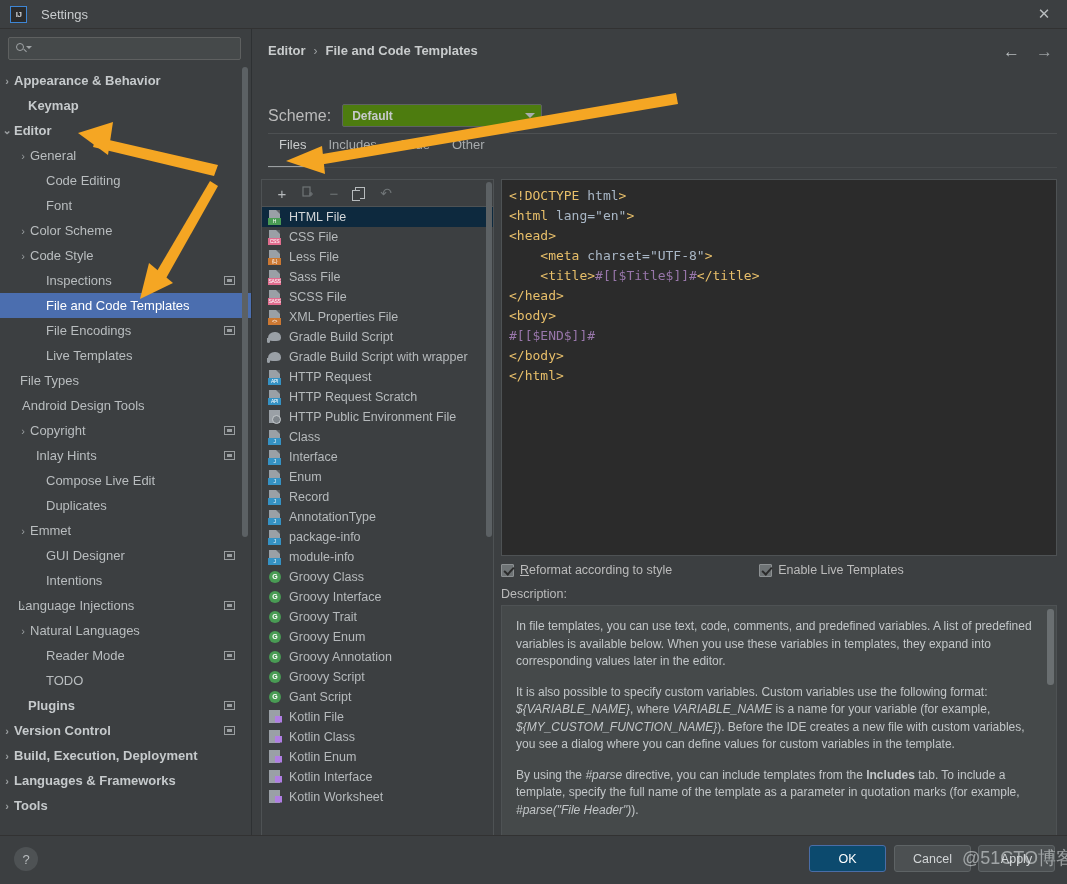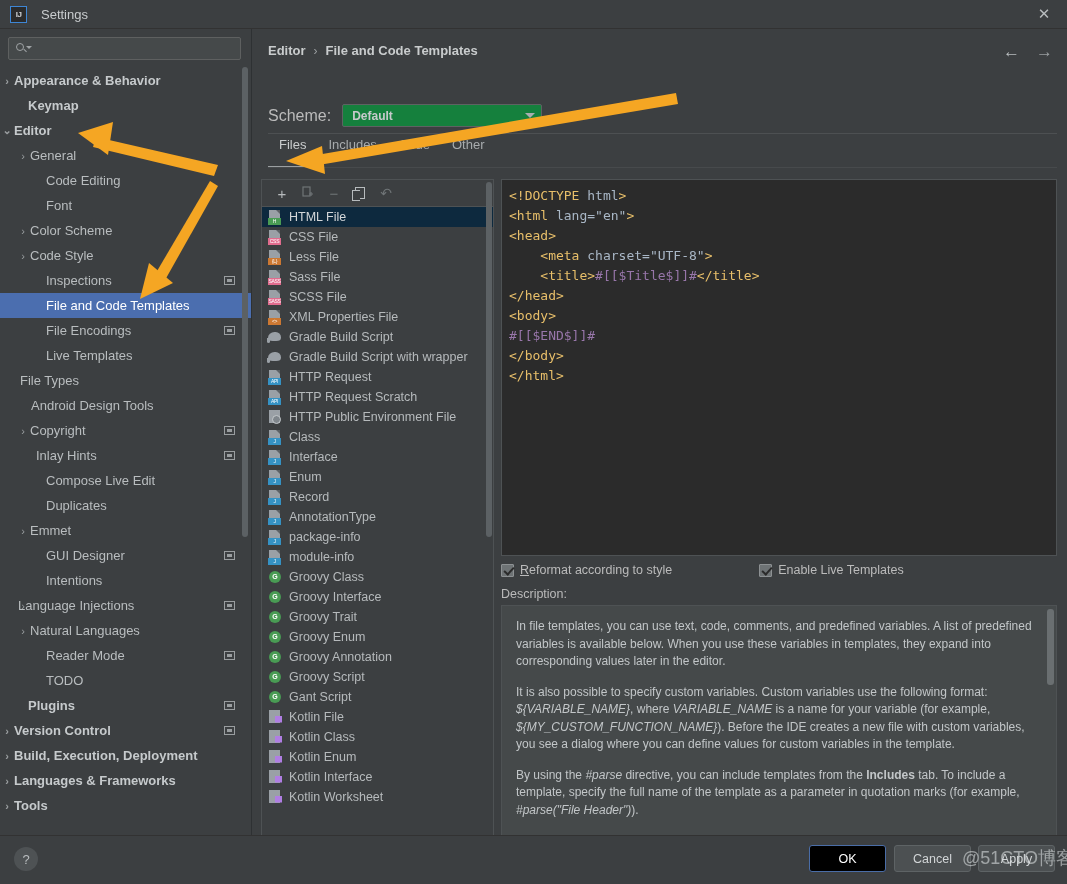--- a/index.html
+++ b/index.html
@@ -94,21 +94,21 @@
 
   .breadcrumb { position: absolute; left: 16px; top: 14px; font-size: 13px; font-weight: bold; color: #c9cccd; display:flex; align-items:center; gap:8px;}
   .bc-sep { color: #9b9fa1; font-weight: normal; font-size: 12px; }
   .nav-arrows { position: absolute; right: 14px; top: 16px; display: flex; gap: 16px; }
   .nav-arrows span { font-size: 17px; color: #9b9fa1; line-height: 14px; }
   .nav-arrows span.lit { color: #b9bdbf; }
 
   .scheme-row { position: absolute; left: 16px; top: 75px; display: flex; align-items: center; }
   .scheme-label { font-size: 16px; color: #bbbbbb; margin-right: 11px; }
   .combo {
-    width: 200px; height: 23px; background: #15803d;
+    width: 200px; height: 23px; background: #4d7c0f;
     border: 1px solid #5e6262; border-radius: 2px;
     display: flex; align-items: center; padding: 0 6px 0 9px;
     font-size: 12px; font-weight: bold; color: #c7cacc;
   }
   .combo .arrow {
     margin-left: auto;
     border-left: 5px solid transparent; border-right: 5px solid transparent;
     border-top: 5px solid #a9adaf;
   }
   .hr-line { position: absolute; left: 16px; top: 104px; width: 789px; height: 1px; background: #4d5052; }
@@ -214,21 +214,21 @@
   .help-btn {
     position: absolute; left: 14px; top: 11px; width: 24px; height: 24px;
     border-radius: 50%; background: #4e5254; color: #b9bdbf;
     display: flex; align-items: center; justify-content: center; font-size: 13px;
   }
   .btn {
     position: absolute; top: 9px; height: 27px; border-radius: 3px;
     display: flex; align-items: center; justify-content: center;
     font-size: 12.5px; color: #d2d5d7; border: 1px solid #5e6365; background: #4c5052;
   }
-  .btn.primary { background: #000000; border-color: #4a6da7; color: #ffffff; }
+  .btn.primary { background: #0c4a6e; border-color: #4a6da7; color: #ffffff; }
   .btn-ok { left: 809px; width: 77px; }
   .btn-cancel { left: 894px; width: 77px; }
   .btn-apply { left: 978px; width: 77px; }
 
   
   .watermark {
     position: absolute; left: 962px; top: 846px;
     font-size: 18px; color: rgba(230,233,235,0.55);
     font-family: "Liberation Sans", sans-serif; white-space: nowrap;
     pointer-events: none;
@@ -313,21 +313,21 @@
         <div class="tnode">
           <span class="chev" style="left: 33px;"></span>
           <span class="lbl" style="margin-left: 46px;">Live Templates</span>
         </div>
         <div class="tnode">
           <span class="chev" style="left: 33px;"></span>
           <span class="lbl" style="margin-left: 20px;">File Types</span>
         </div>
         <div class="tnode">
           <span class="chev" style="left: 33px;"></span>
-          <span class="lbl" style="margin-left: 31px;">Android Design Tools</span>
+          <span class="lbl" style="margin-left: 22px;">Android Design Tools</span>
         </div>
         <div class="tnode">
           <span class="chev" style="left: 17px;">›</span>
           <span class="lbl" style="margin-left: 30px;">Copyright</span>
           <span class="modmark">
             <i></i>
           </span>
         </div>
         <div class="tnode">
           <span class="chev" style="left: 33px;"></span>

